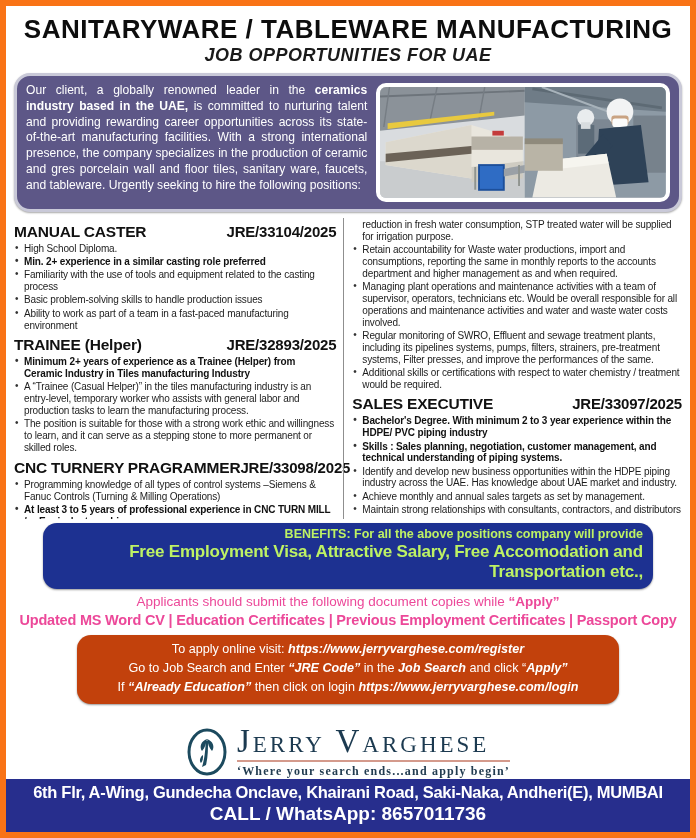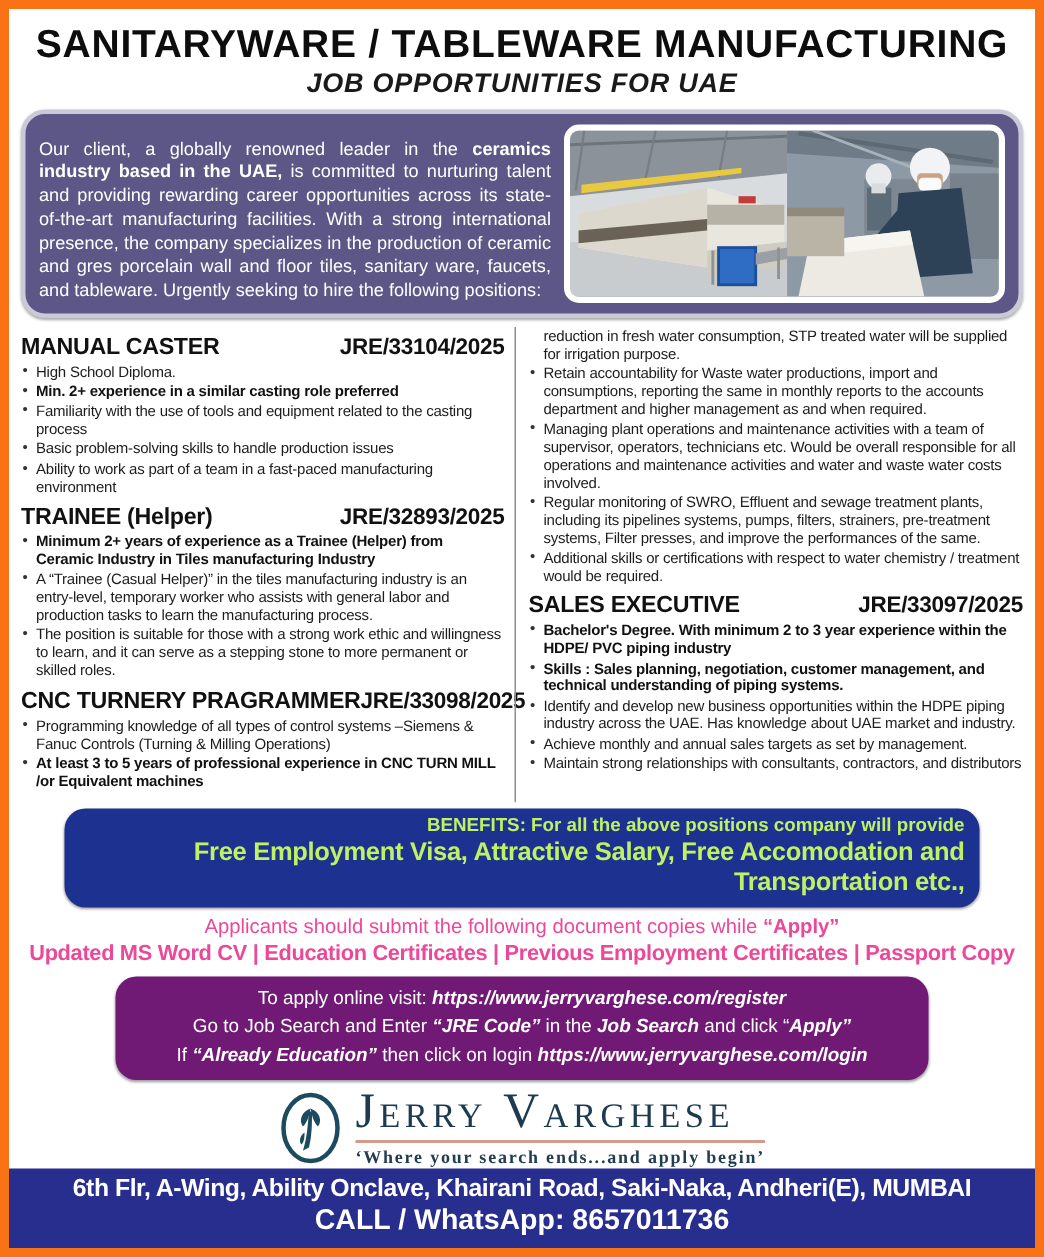--- a/index.html
+++ b/index.html
@@ -10,21 +10,21 @@
     display:flex;flex-direction:column;overflow:hidden;position:relative;
   }
   
   .hdr{text-align:center;padding-top:10px;}
   .hdr-title{font-size:26px;font-weight:bold;letter-spacing:.5px;color:#0d0d0d;line-height:1.05;}
   .hdr-sub{font-size:18px;font-weight:bold;font-style:italic;color:#1a1a1a;margin-top:2px;letter-spacing:.5px;}
   
   .intro{
     margin:7px 8px 4px;background:#5d5787;border:3px solid #c9c9d8;border-radius:16px;
     box-shadow:0 1px 2px rgba(0,0,0,.35);
-    display:flex;gap:9px;padding:7px 9px;align-items:flex-end;
+    display:flex;gap:9px;padding:7px 9px;align-items:flex-start;
   }
   .intro-text{width:53%;color:#fff;font-size:12.1px;line-height:1.3;text-align:justify;}
   .intro-text .b{font-weight:bold;}
   .photo{flex:1;border:4px solid #fff;border-radius:10px;overflow:hidden;background:#b9bec4;min-height:104px;}
   .photo svg{display:block;width:100%;height:100%;}
   
   .columns{display:flex;padding:2px 8px 0;height:420px;overflow:hidden;}
   .col{box-sizing:border-box;}
   .col-left{width:49.3%;padding-right:7px;}
   .col-right{width:50.7%;border-left:1.5px solid #8f8f8f;padding-left:8px;}
@@ -45,28 +45,28 @@
     width:610px;box-sizing:border-box;margin:4px auto 0;background:#1d3191;color:#bef264;
     border-radius:14px;text-align:right;padding:4px 10px 7px;box-shadow:0 1px 2px rgba(0,0,0,.4);
   }
   .benefits-l1{font-size:12.5px;font-weight:bold;}
   .benefits-l2{font-size:17px;font-weight:bold;margin-top:1px;letter-spacing:-.2px;}
   .submit-note{text-align:center;margin-top:5px;color:#ec4899;}
   .submit-l1{font-size:13.5px;}
   .submit-l1 .b{font-weight:bold;}
   .submit-l2{font-size:14.5px;font-weight:bold;margin-top:3px;letter-spacing:-.2px;}
   .apply-box{
-    width:542px;box-sizing:border-box;margin:7px auto 0;background:#701a75;color:#fff;
+    width:542px;box-sizing:border-box;margin:7px auto 0;background:#c2410c;color:#fff;
     border-radius:14px;text-align:center;padding:5px 12px 7px;font-size:12.6px;line-height:1.52;
     box-shadow:0 1px 2px rgba(0,0,0,.4);
   }
   .apply-box .b{font-weight:bold;}
   .apply-box .i{font-style:italic;}
   
-  .logo{display:flex;justify-content:center;align-items:center;gap:9px;margin-top:5px;}
+  .logo{display:flex;justify-content:center;align-items:center;gap:9px;margin-top:21px;}
   .logo-icon svg{display:block;}
   .logo-name{
     font-family:"Liberation Serif",serif;font-variant:small-caps;font-size:33px;line-height:1;
     color:#1c3a50;letter-spacing:3px;border-bottom:2px solid #d49a8c;padding-bottom:2px;
   }
   .logo-tag{
     font-family:"Liberation Serif",serif;font-weight:bold;font-size:12px;color:#223c50;
     letter-spacing:1.2px;margin-top:2px;text-align:center;
   }
   
@@ -230,17 +230,17 @@
         <path d="M17 28 C14 30 13 34 15 36 C17 34 17 31 17 28 Z" fill="#1c4a5e"></path>
       </svg>
     </span>
     <span class="logo-text">
       <div class="logo-name">Jerry Varghese</div>
       <div class="logo-tag">‘Where your search ends...and apply begin’</div>
     </span>
   </div>
 
   <div class="footer">
-    <div class="footer-l1">6th Flr, A-Wing, Ability Onclave, Khairani Road, Saki-Naka, Andheri(E), MUMBAI</div>
+    <div class="footer-l1">6th Flr, A-Wing, Gundecha Onclave, Khairani Road, Saki-Naka, Andheri(E), MUMBAI</div>
     <div class="footer-l2">CALL / WhatsApp: 8657011736</div>
   </div>
 
 </div>
 
 </body></html>

